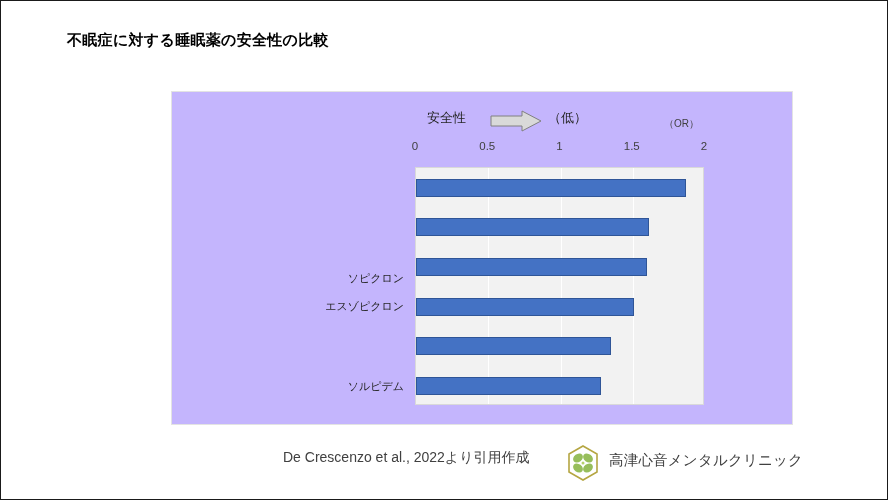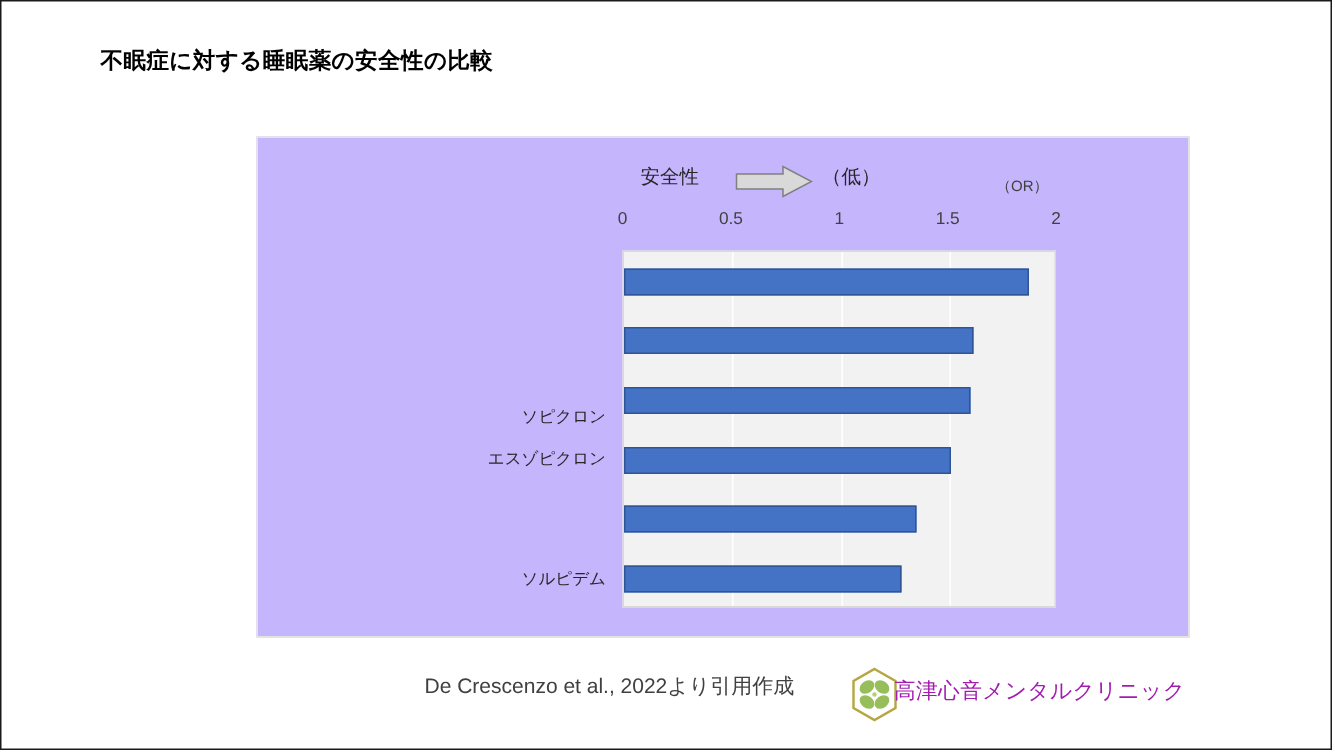--- a/index.html
+++ b/index.html
@@ -173,24 +173,24 @@
   }
   #clinic-logo {
     position: absolute;
     left: 563px;
     top: 0px;
     width: 38px;
     height: 38px;
   }
   #clinic-name {
     position: absolute;
-    left: 595px;
+    left: 608px;
     top: 7px;
     font-size: 14.5px;
-    color: #a21caf;
+    color: #404040;
     white-space: nowrap;
     letter-spacing: 0.2px;
   }
 </style>
 </head>
 <body>
 
 <div id="page">
 
   <div id="slide-title">不眠症に対する睡眠薬の安全性の比較</div>

